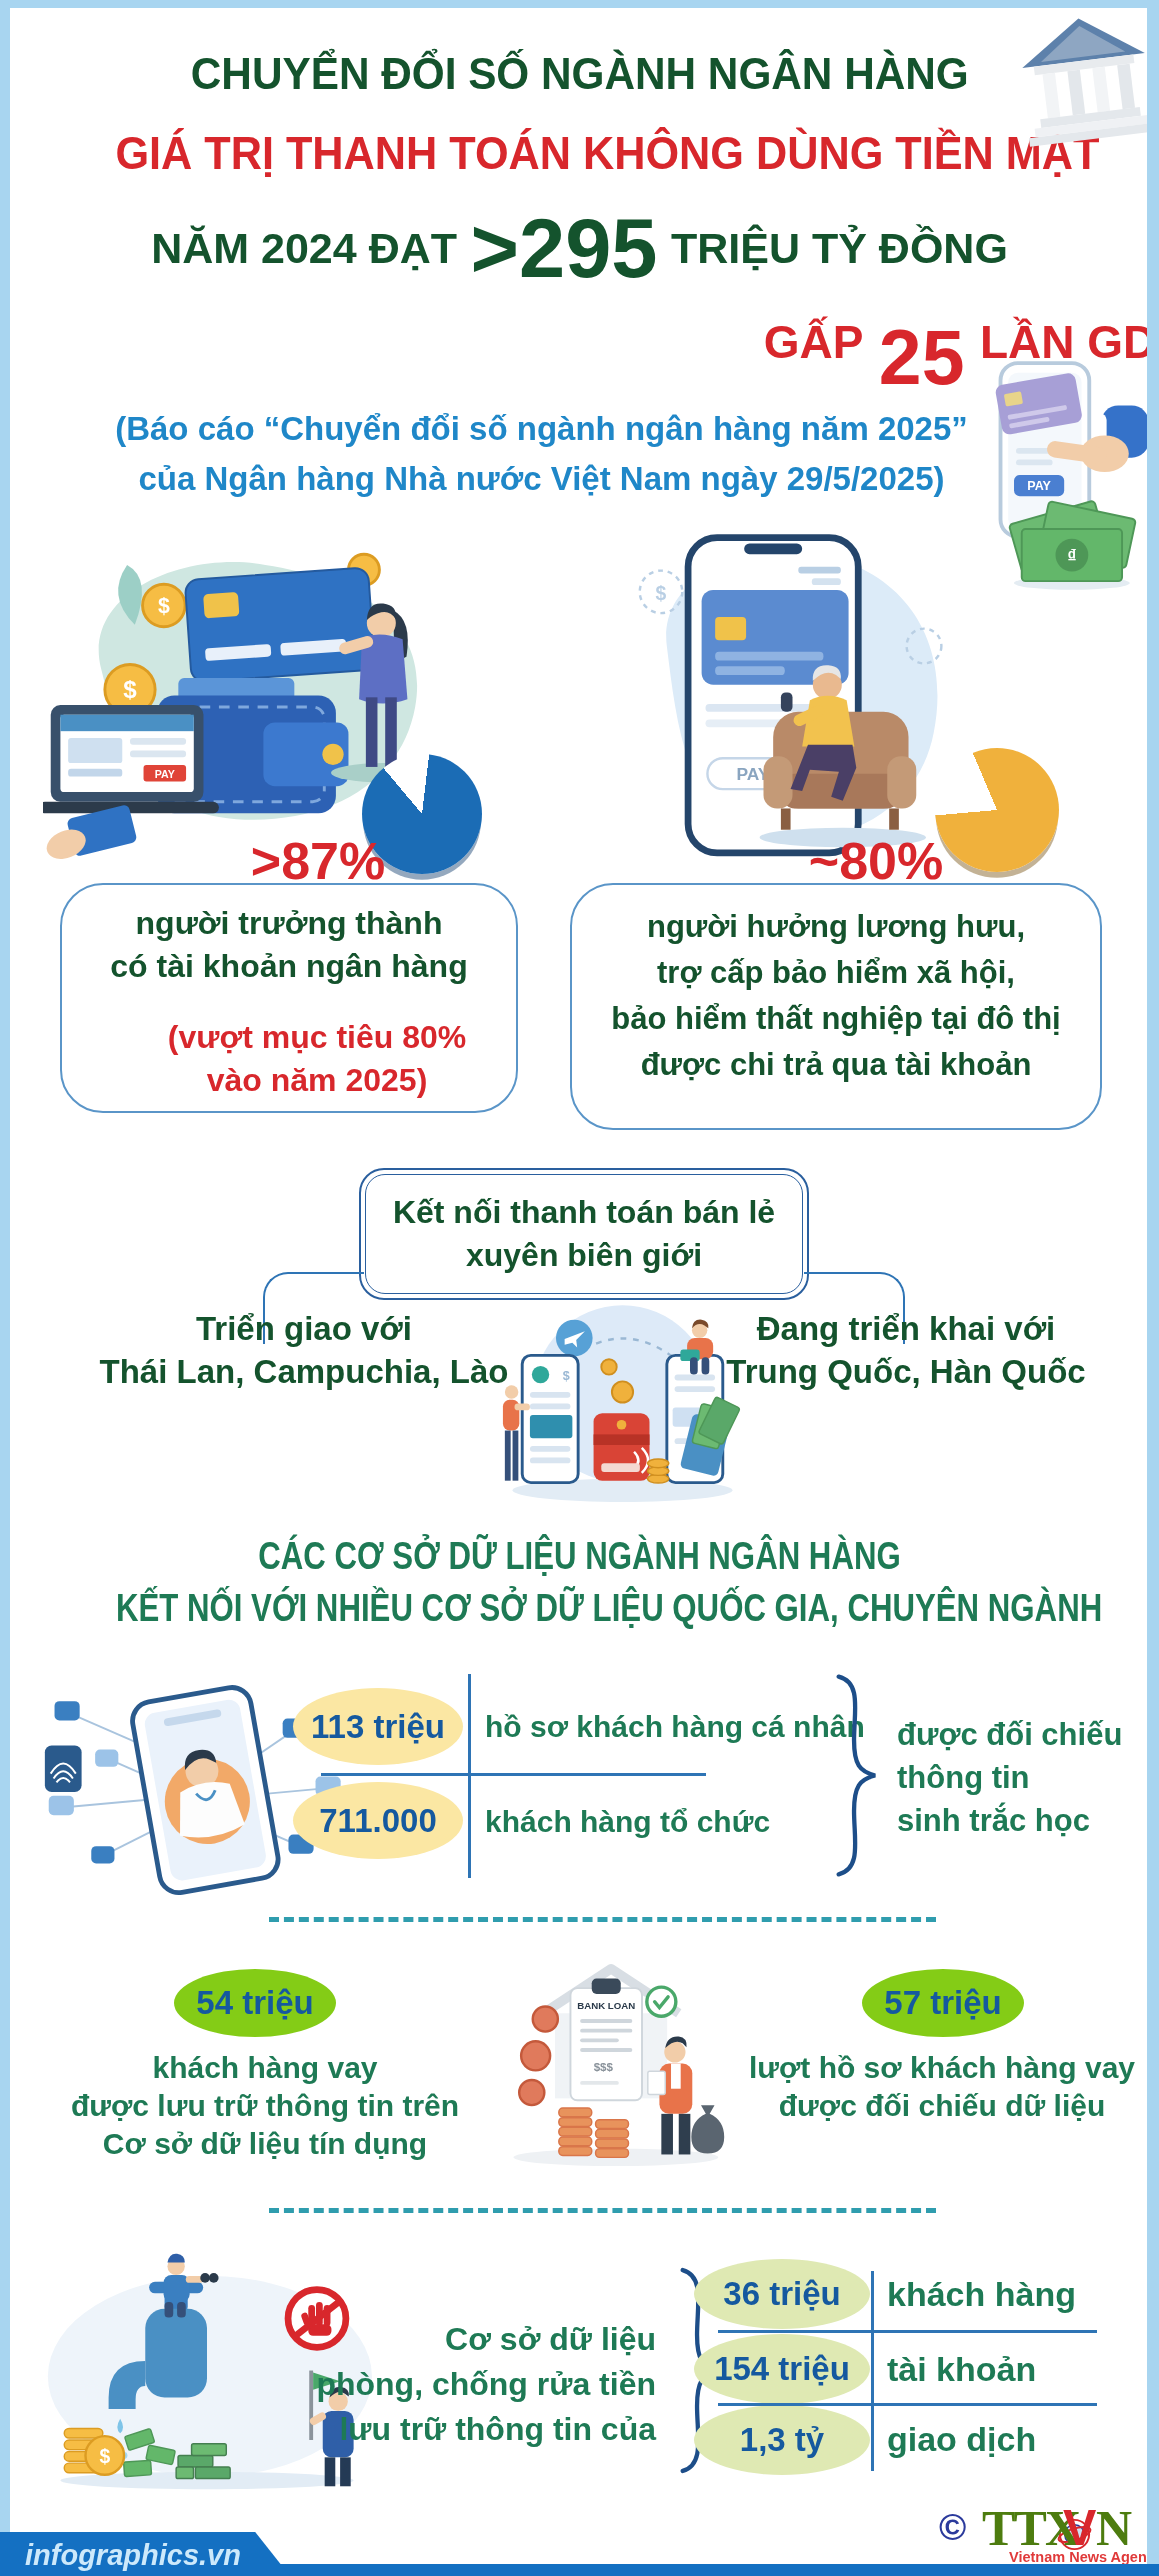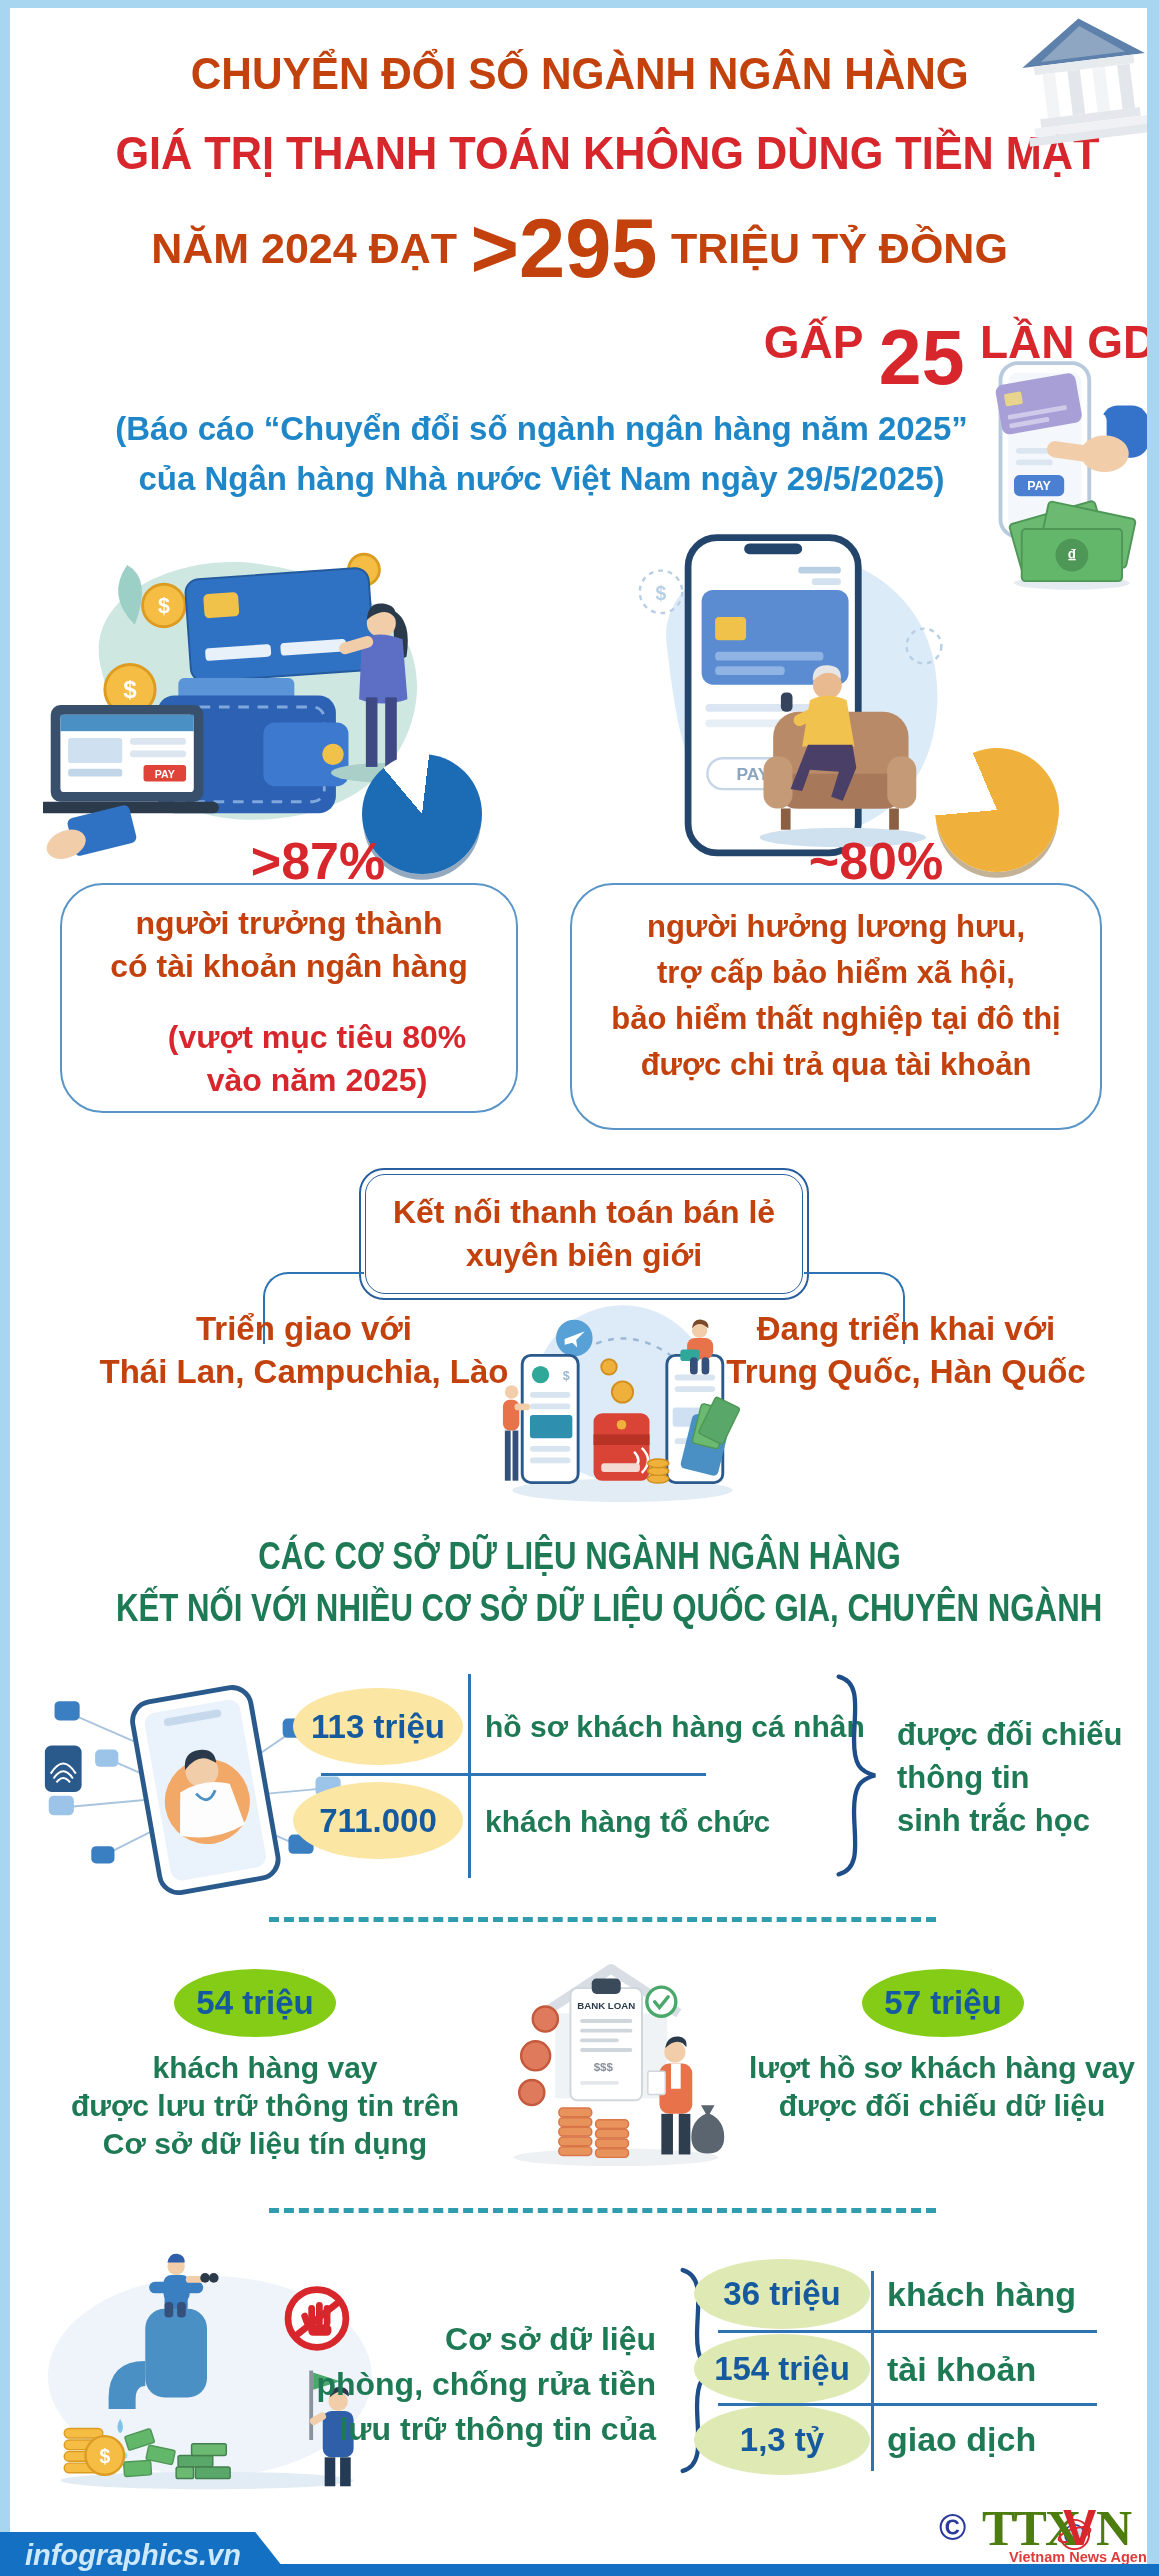--- a/index.html
+++ b/index.html
@@ -1,20 +1,20 @@
 <!DOCTYPE html>
 <html><head>
 <meta charset="utf-8">
 <style>
   html,body{margin:0;padding:0;background:#ffffff;}
   .canvas{position:relative;width:1159px;height:2576px;background:#ffffff;overflow:hidden;
           font-family:"Liberation Sans","DejaVu Sans",sans-serif;font-weight:bold;}
   .abs{position:absolute;}
   .ctr{text-align:center;left:0;width:1159px;}
-  .blue{color:#c2410c;}
+  .blue{color:#14532d;}
   .red{color:#d8272c;padding-left:28px;}
   .ltblue{color:#1f87c8;}
   .green{color:#1e7a55;}
   .valblue{color:#15599f;}
   .frame{background:#a8d5f0;z-index:40;}
   .bigline{line-height:1.05;}
   .condensed{display:block;transform:scaleX(0.8);transform-origin:50% 50%;white-space:nowrap;}
   .cond95{display:inline-block;transform:scaleX(0.94);transform-origin:50% 50%;white-space:nowrap;}
   .statbox{border:2.9px solid #5a95c8;border-radius:43px;background:#fff;}
   .oval{border-radius:50%;display:flex;align-items:center;justify-content:center;}

